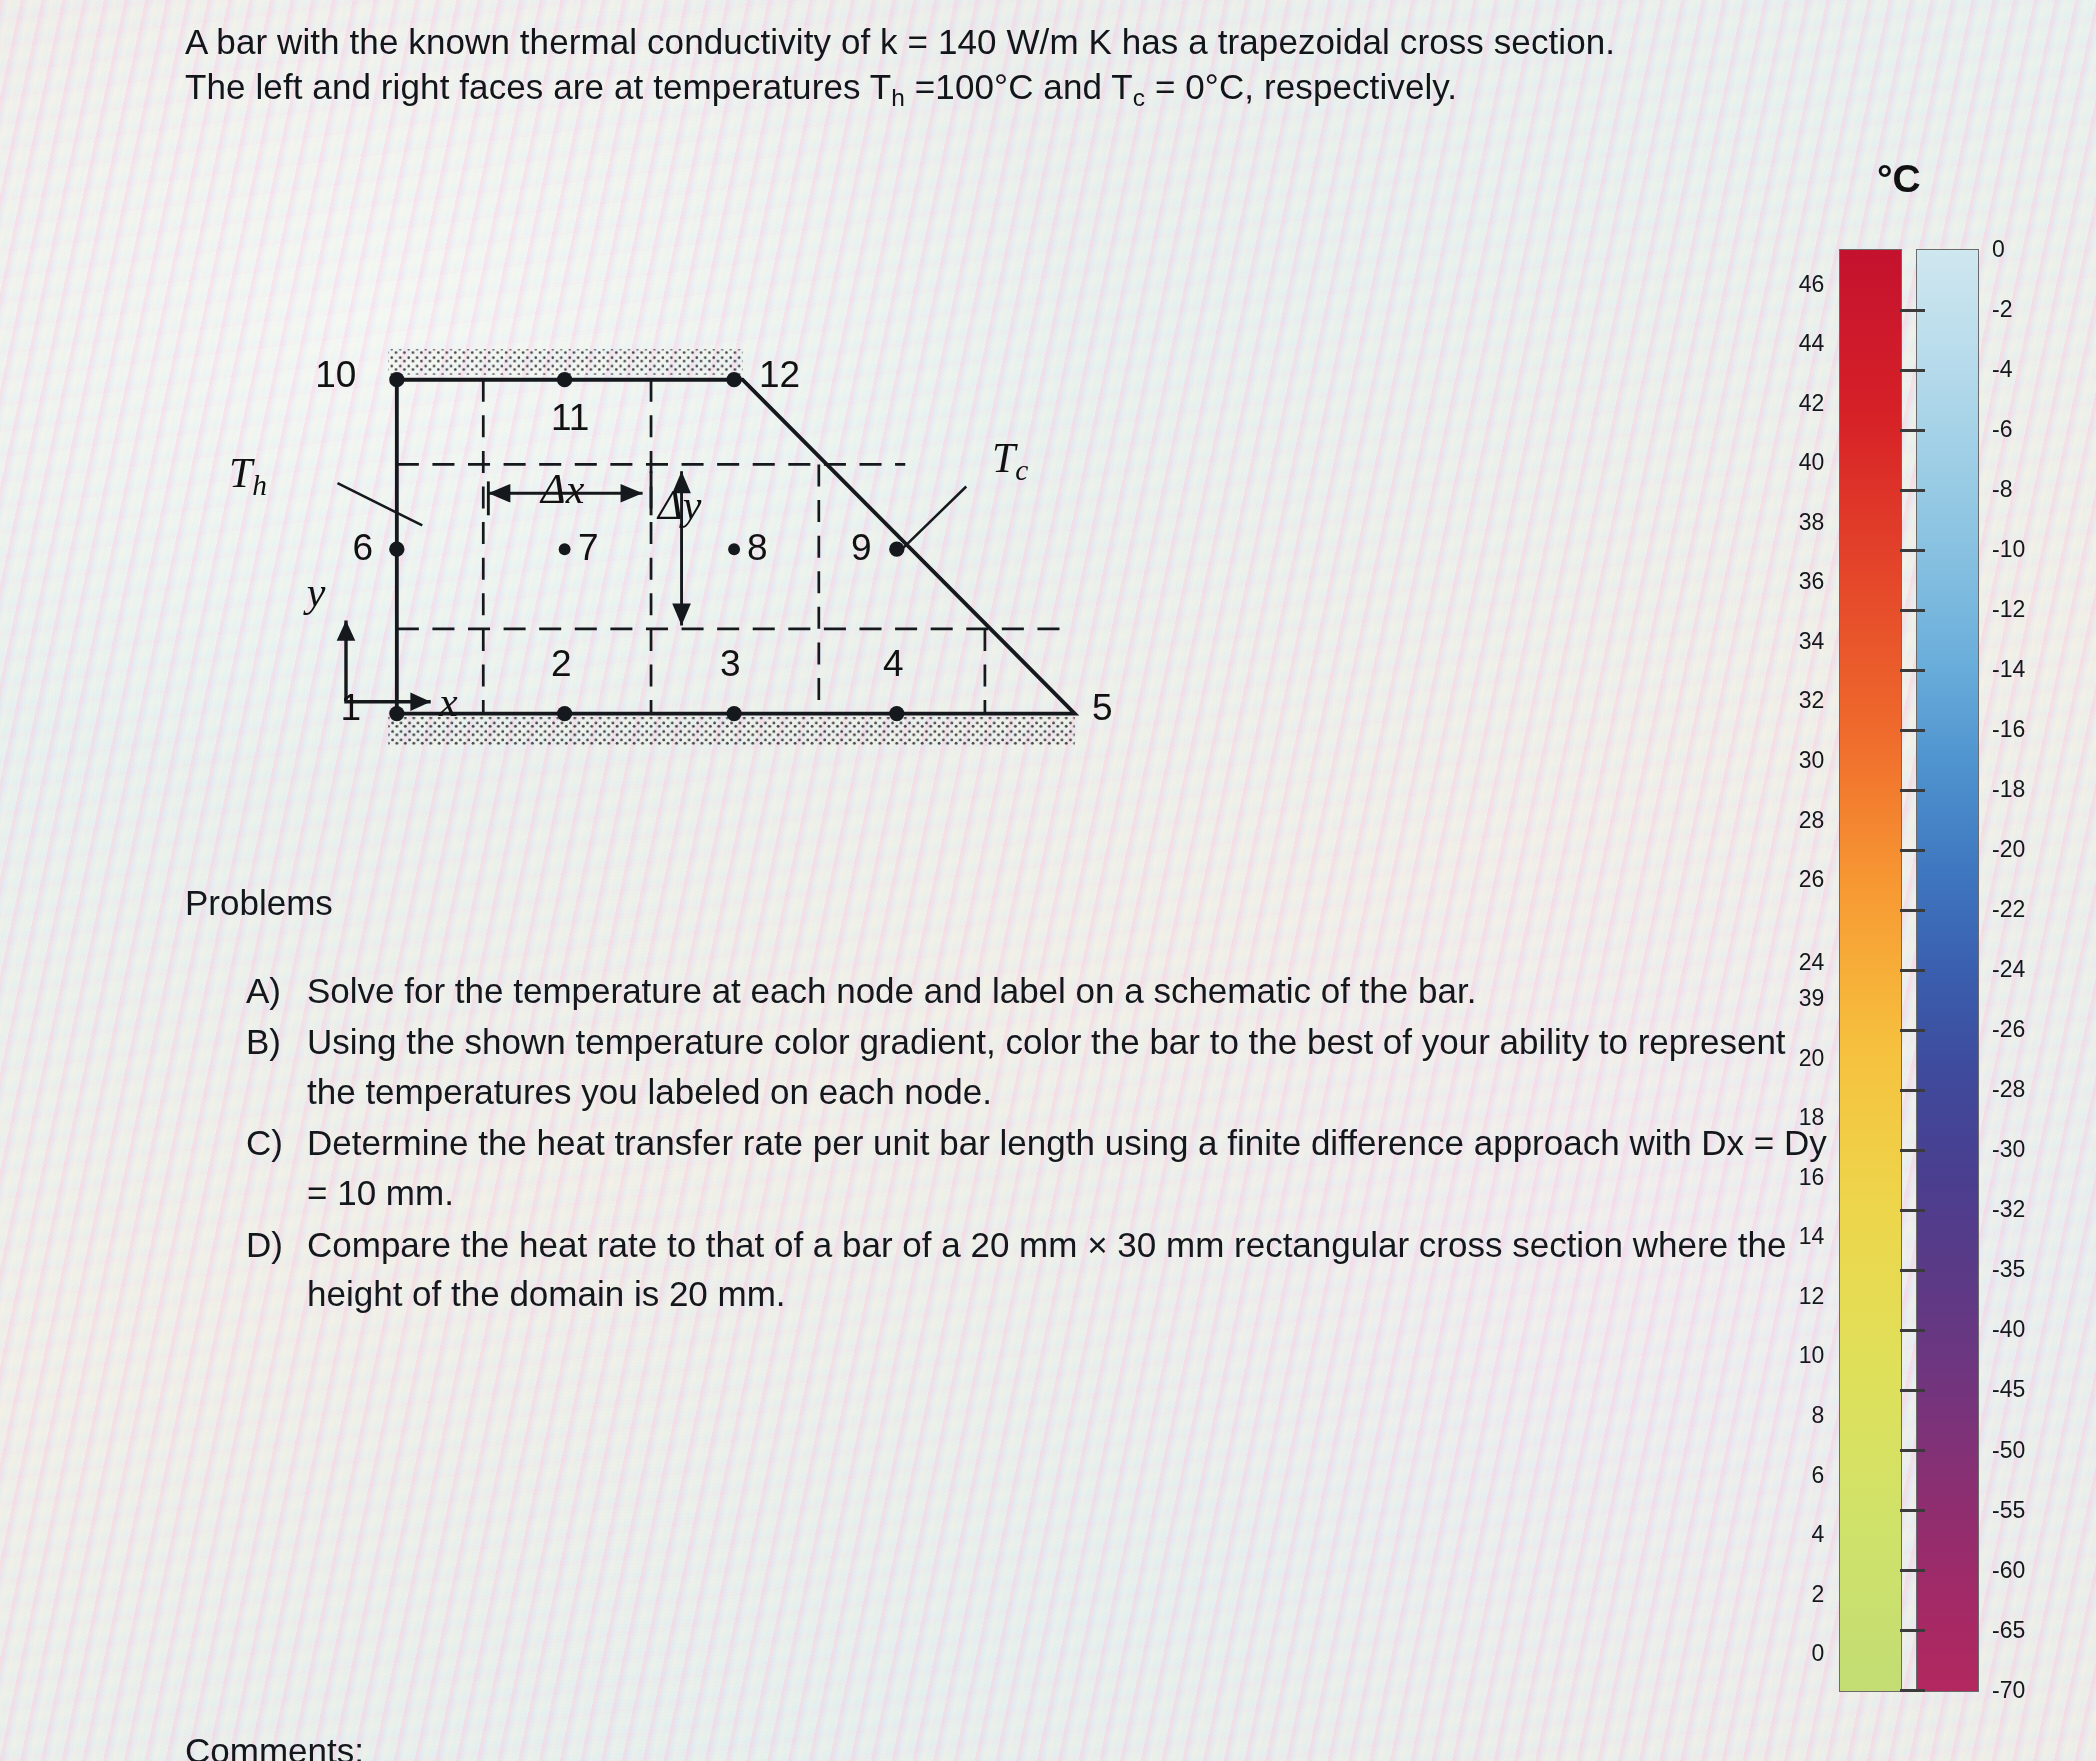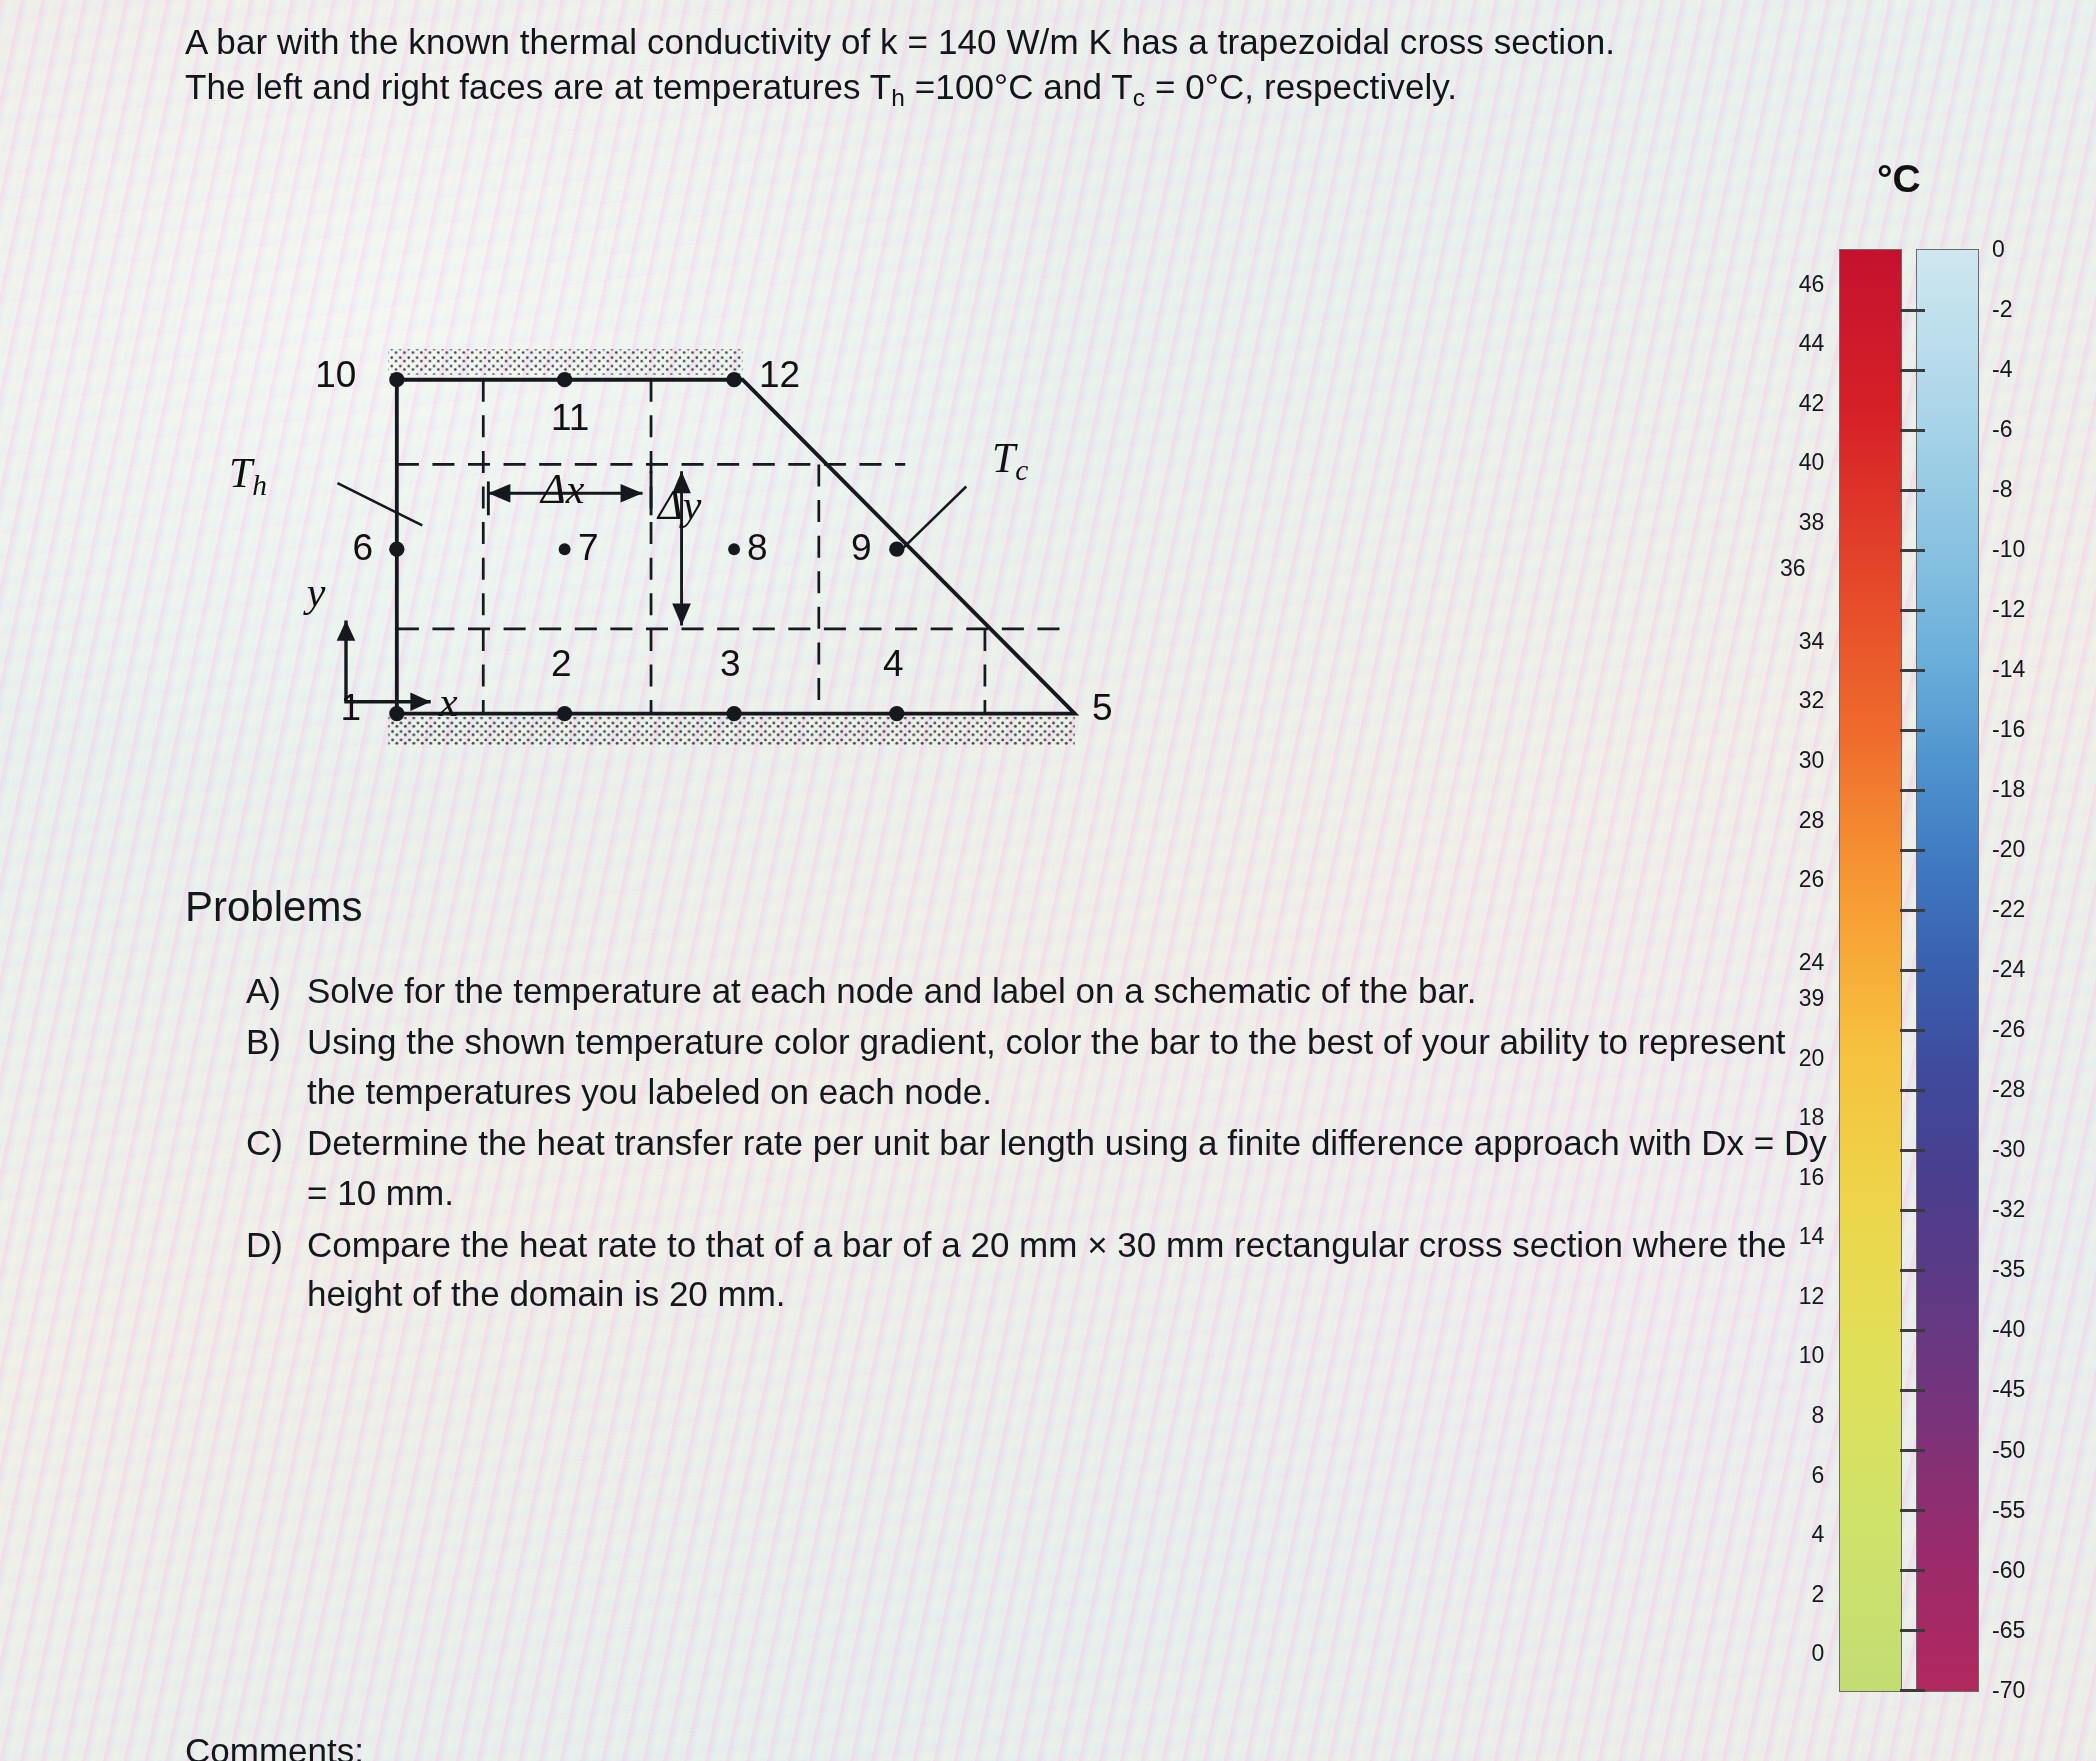--- a/index.html
+++ b/index.html
@@ -47,21 +47,21 @@
     color: #12151a;
     letter-spacing: 0.1px;
   }
   .prompt .l2 { display: block; }
   sub { font-size: 0.70em; vertical-align: -0.28em; }
 
   .problems-head {
     position: absolute;
     left: 185px;
     top: 883px;
-    font-size: 42px;
+    font-size: 35px;
     color: #14171c;
     text-align: center;
   }
   .problems-list {
     position: absolute;
     left: 246px;
     top: 966px;
     width: 1585px;
     font-size: 35px;
     line-height: 1.42;
@@ -282,21 +282,21 @@
 
 <div id="scale">
   <div class="bar-col" id="bar-left" style="background: linear-gradient(rgb(196, 18, 47), rgb(214, 32, 39), rgb(228, 69, 42), rgb(239, 106, 44), rgb(247, 154, 51), rgb(246, 193, 62), rgb(237, 214, 75), rgb(223, 224, 90), rgb(207, 226, 106), rgb(195, 221, 116));"></div>
   <div class="bar-col" id="bar-right" style="background: linear-gradient(rgb(207, 231, 239), rgb(185, 220, 236), rgb(159, 207, 230), rgb(134, 192, 224), rgb(106, 174, 219), rgb(79, 147, 207), rgb(63, 120, 192), rgb(58, 95, 174), rgb(63, 74, 156), rgb(74, 62, 143), rgb(92, 58, 134), rgb(113, 53, 126), rgb(138, 47, 114), rgb(160, 42, 104), rgb(178, 40, 94));"></div>
   <div id="ticks-left">
       <div class="tick" style="left: 15.3px; top: 114px;">46</div>
       <div class="tick" style="left: 15.3px; top: 173px;">44</div>
       <div class="tick" style="left: 15.3px; top: 233px;">42</div>
       <div class="tick" style="left: 15.3px; top: 292px;">40</div>
       <div class="tick" style="left: 15.3px; top: 352px;">38</div>
-      <div class="tick" style="left: 15.3px; top: 398px; text-align: center;">36</div>
+      <div class="tick" style="left: 15.3px; top: 411px;">36</div>
       <div class="tick" style="left: 15.3px; top: 471px;">34</div>
       <div class="tick" style="left: 15.3px; top: 530px;">32</div>
       <div class="tick" style="left: 15.3px; top: 590px;">30</div>
       <div class="tick" style="left: 15.3px; top: 650px; text-align: right;">28</div>
       <div class="tick" style="left: 15.3px; top: 709px;">26</div>
       <div class="tick" style="left: 15.3px; top: 769px; margin-top: 23px;">24</div>
       <div class="tick" style="left: 15.3px; top: 828px;">39</div>
       <div class="tick" style="left: 15.3px; top: 888px;">20</div>
       <div class="tick" style="left: 15.3px; top: 947px;">18</div>
       <div class="tick" style="left: 15.3px; top: 1007px;">16</div>

